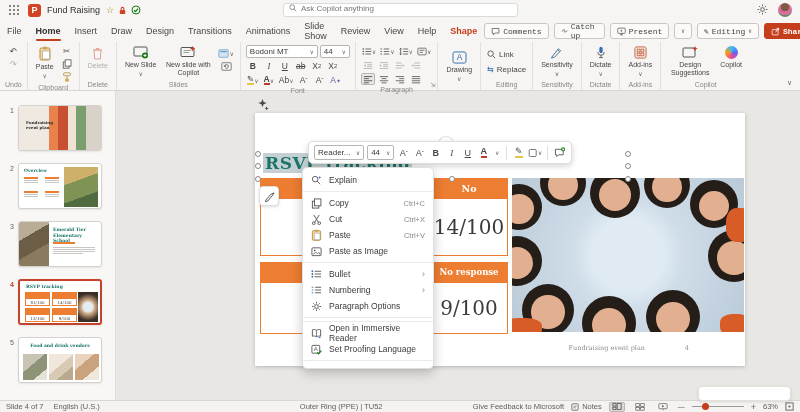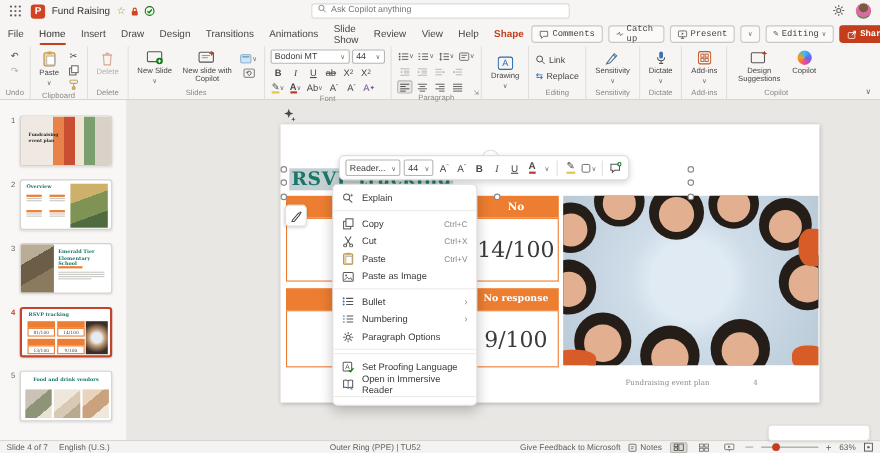--- a/index.html
+++ b/index.html
@@ -16,21 +16,21 @@
   .waffle i { background:#5f5e5c; width:2px; height:2px; border-radius:50%; }
   .pptico { width:13px; height:13px; background:#d04423; border-radius:3px; color:#fff; font-size:9px; font-weight:bold; display:flex; align-items:center; justify-content:center; margin-right:6px; }
   .doctitle { font-size:9px; color:#323130; margin-right:6px; }
   .tinyico { font-size:9px; color:#b0861f; margin-right:4px; }
   #searchbox { left:283px; top:3px; width:235px; height:14px; background:#fff; border:1px solid #dcdad7; border-radius:3px; display:flex; align-items:flex-start; padding:0 5px; gap:4px; }
   #searchbox input { border:none; outline:none; font-size:8px; color:#7a7977; width:100%; background:transparent; font-family:"Liberation Sans",sans-serif; }
   .avatar { left:778px; top:3px; width:14px; height:14px; border-radius:50%; background:radial-gradient(circle at 50% 30%, #7a5a40 0 34%, #d86c9c 35% 68%, #5f8a5f 69%); }
 
   
   .mtab { font-size:9px; color:#484644; padding:0 7px; height:22px; display:flex; align-items:center; position:relative; cursor:default; }
-  .mtab.active { font-weight:normal; color:#323130; }
+  .mtab.active { font-weight:bold; color:#323130; }
   .mtab.active::after { content:""; position:absolute; left:7px; right:7px; bottom:1px; height:2px; background:#c43e1c; border-radius:1px; }
   .mtab.accent { color:#c43e1c; font-weight:bold; }
   .mb-actions { margin-left:auto; display:flex; align-items:center; gap:5px; padding-right:8px; }
   .chipbtn { height:16px; border:1px solid #c9c7c4; border-radius:3px; background:#fbfaf9; display:flex; align-items:center; gap:3px; font-size:8px; color:#444; padding:0 6px;font-family:Liberation Mono, monospace; }
   .chipbtn .chev { font-size:6px; color:#666; }
   .sharebtn { background:#c43e1c; color:#fff; border-color:#c43e1c; font-weight:bold; }
   .sharebtn .chev { color:#fff; }
 
   
   .rgroup { border-right:1px solid #e2e0dd; display:flex; flex-direction:column; align-items:center; padding:3px 5px 1px 5px; position:relative; }
@@ -886,36 +886,36 @@
           </g>
         </svg>
     </span>
     <span>Paragraph Options</span>
   </div>
   <div class="ctx-div"></div>
   <div class="ctx-div"></div>
   <div class="ctx-item">
     <span class="ctx-icon">
       <svg width="11" height="11" viewBox="0 0 12 12">
+          <path d="M6 2.5 C4.5 1.5 2.5 1.5 1.5 2 V9 C2.5 8.6 4.5 8.6 6 9.6 C7.5 8.6 9.5 8.6 10.5 9 V2 C9.5 1.5 7.5 1.5 6 2.5 z" fill="none" stroke="#555" stroke-width="1"></path>
+          <line x1="6" y1="2.5" x2="6" y2="9.6" stroke="#555" stroke-width="0.8"></line>
+          <path d="M8.2 9.2 l2 1 v1.2 l-2 -1 z" fill="#2b7cd3"></path>
+        </svg>
+    </span>
+    <span>Open in Immersive Reader</span>
+  </div>
+  <div class="ctx-item">
+    <span class="ctx-icon">
+      <svg width="11" height="11" viewBox="0 0 12 12">
           <rect x="1" y="1.5" width="8.5" height="8.5" rx="1" fill="none" stroke="#555" stroke-width="1"></rect>
           <text x="5.2" y="7.8" font-size="6.5" fill="#555" text-anchor="middle" font-family="sans-serif">A</text>
           <path d="M6.8 9.2 L8.3 10.8 L11.3 7.3" fill="none" stroke="#107c10" stroke-width="1.3"></path>
         </svg>
     </span>
     <span>Set Proofing Language</span>
-  </div>
-  <div class="ctx-item">
-    <span class="ctx-icon">
-      <svg width="11" height="11" viewBox="0 0 12 12">
-          <path d="M6 2.5 C4.5 1.5 2.5 1.5 1.5 2 V9 C2.5 8.6 4.5 8.6 6 9.6 C7.5 8.6 9.5 8.6 10.5 9 V2 C9.5 1.5 7.5 1.5 6 2.5 z" fill="none" stroke="#555" stroke-width="1"></path>
-          <line x1="6" y1="2.5" x2="6" y2="9.6" stroke="#555" stroke-width="0.8"></line>
-          <path d="M8.2 9.2 l2 1 v1.2 l-2 -1 z" fill="#2b7cd3"></path>
-        </svg>
-    </span>
-    <span>Open in Immersive Reader</span>
   </div>
   <div class="ctx-div"></div>
 </div>
 
 <div class="abs pill"></div>
 
 <div id="statusbar" class="abs">
   <span>Slide 4 of 7</span>
   <span>English (U.S.)</span>
   <span style="margin-left:190px">Outer Ring (PPE) | TU52</span>

